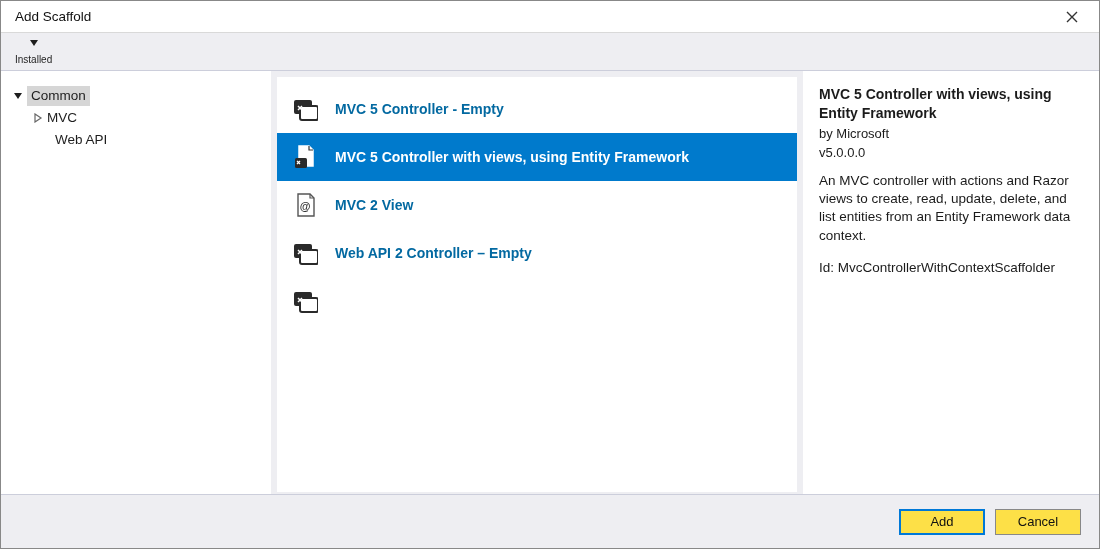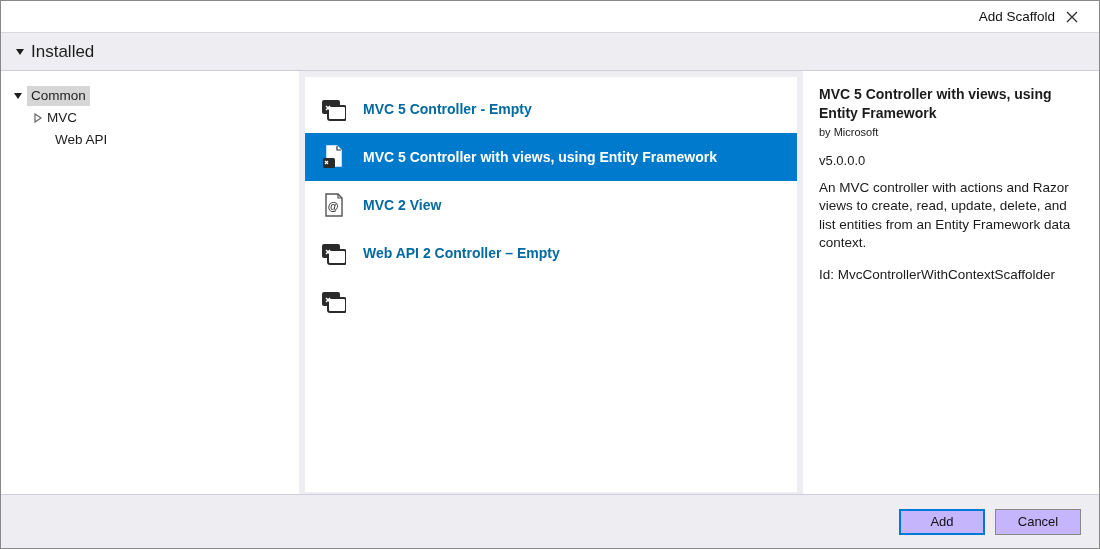--- a/index.html
+++ b/index.html
@@ -1,53 +1,53 @@
 <!DOCTYPE html>
 <html><head>
 <meta charset="utf-8">
 <style>
   * { box-sizing: border-box; margin: 0; padding: 0; font-family: "Segoe UI", Tahoma, sans-serif; }
   html, body { width: 1100px; height: 549px; overflow: hidden; background: #fff; }
   .window { width: 1100px; height: 549px; display: flex; flex-direction: column; border: 1px solid #888; }
-  .titlebar { height: 32px; display: flex; align-items: center; justify-content: flex-end; padding: 0 10px 0 14px; background: #fff; border-bottom: 1px solid #d9d9d9; }
+  .titlebar { height: 32px; display: flex; align-items: center; justify-content: space-between; padding: 0 10px 0 14px; background: #fff; border-bottom: 1px solid #d9d9d9; }
   .titlebar-title { font-size: 13.5px; color: #111; }
   .titlebar-close { width: 34px; height: 28px; display: flex; align-items: center; justify-content: center; color: #222; }
   .titlebar-close svg { width: 12px; height: 12px; }
 
   .toolbar { height: 38px; background: #eeeef2; display: flex; align-items: center; padding: 0 10px; border-bottom: 1px solid #cccedb; }
-  .toolbar-item { display: flex; align-items: center; gap: 6px; color: #1e1e1e; font-size: 17px; padding: 2px 4px; }
+  .toolbar-item { display: flex; align-items: center; gap: 6px; color: #1e1e1e; font-size: 10px; padding: 2px 4px; flex-direction: column; }
   .caret { width: 10px; height: 10px; }
 
   .body { flex: 1; display: flex; min-height: 0; }
 
-  .sidebar { width: 298px; background: #fff; padding: 14px 10px; border-right: 0; }
+  .sidebar { width: 270px; background: #fff; padding: 14px 10px; border-right: 0; }
   .tree { font-size: 13.5px; color: #1e1e1e; }
   .tree-row { display: flex; align-items: center; gap: 4px; padding: 1px 2px; line-height: 20px;}
   .tree-row .caret-outline { width:10px; height:10px; }
   .indent1 { padding-left: 22px; }
   .indent2 { padding-left: 44px; }
   .sel { background: #d6d6d6; }
 
   .center { flex: 1; background: #eeeef2; padding: 6px 6px 2px 6px; display: flex; flex-direction: column; min-width:0;}
   .list { flex: 1; background: #fff; padding: 8px 0; overflow: hidden; display:flex; flex-direction:column;}
   .item { display: flex; align-items: center; gap: 16px; padding: 10px 14px; font-size: 14px; color: #0369a1; font-weight: 600; }
   .item .icon-slot { width: 28px; height: 28px; display:flex; align-items:center; justify-content:center; flex-shrink:0;}
   .item.selected { background: #007acc; color: #fff; }
   .list-footer { text-align: center; padding: 6px 0 10px 0; }
   .list-footer a { color: #0067c0; font-size: 13.5px; text-decoration: underline; cursor: pointer; }
 
   .details { width: 296px; background: #fff; padding: 14px 16px; font-size: 13.5px; color: #1b1b1b; line-height: 1.35; overflow:hidden;}
   .details h3 { font-size: 14px; font-weight: 700; margin-bottom: 2px; }
-  .details .by { font-size: 11px; margin-bottom: 12px; }
+  .details .by { font-size: 13px; margin-bottom: 2px; }
   .details .ver { font-size: 13px; margin-bottom: 10px; }
   .details .desc { margin-bottom: 14px; }
   .details .id { font-size: 13.5px; }
 
   .buttonbar { height: 54px; background: #eeeef2; border-top: 1px solid #cccedb; display: flex; align-items: center; justify-content: flex-end; gap: 10px; padding: 0 18px; }
-  .btn { min-width: 86px; height: 26px; background: #c4b5fd; border: 1px solid #888; font-size: 13px; color: #111; display:flex; align-items:center; justify-content:center; cursor:pointer;}
+  .btn { min-width: 86px; height: 26px; background: #fde047; border: 1px solid #888; font-size: 13px; color: #111; display:flex; align-items:center; justify-content:center; cursor:pointer;}
   .btn.primary { border: 2px solid #0078d7; }
 
   .ctrl-icon { width:26px; height:26px; }
 </style>
 </head>
 <body>
 
 <div class="window">
 
   <div class="titlebar">

